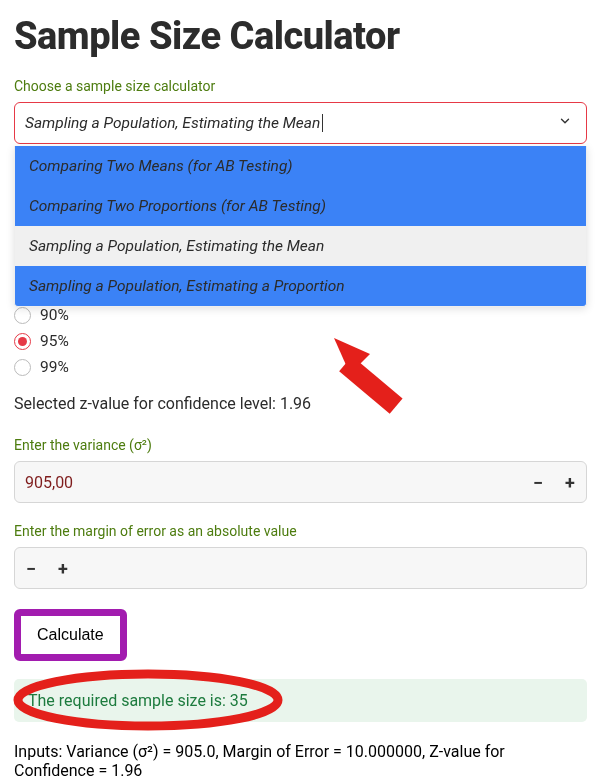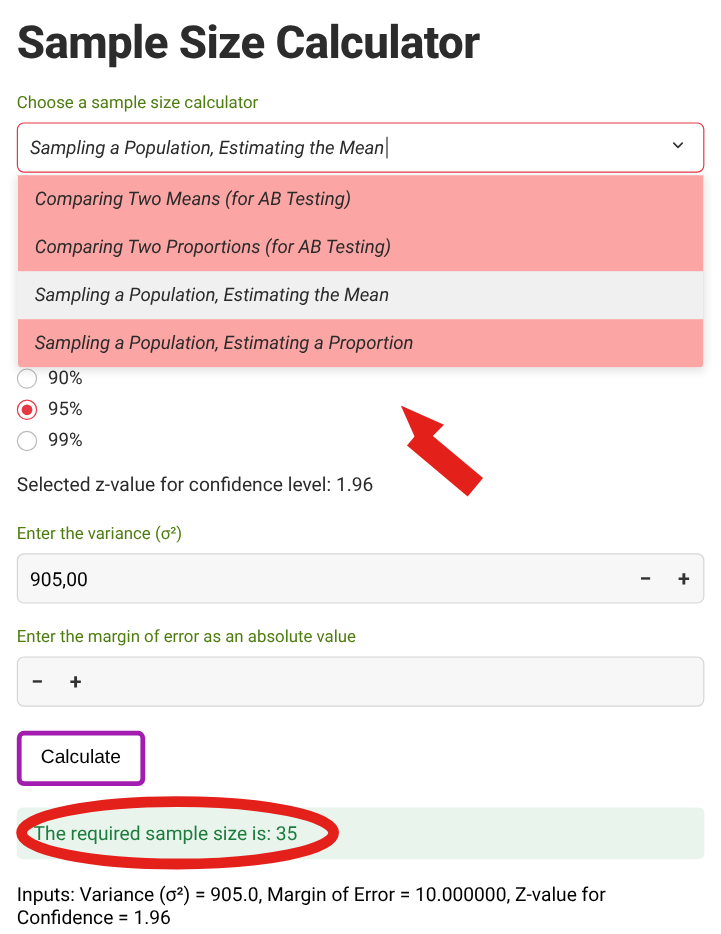--- a/index.html
+++ b/index.html
@@ -51,21 +51,21 @@
     position: absolute;
     right: 14px;
     top: 50%;
     transform: translateY(-50%);
   }
   .dropdown {
     position: absolute;
     left: 0;
     right: 0;
     top: 44px;
-    background: #fca5a5;
+    background: #3b82f6;
     border-radius: 0 0 4px 4px;
     box-shadow: 0 2px 8px rgba(0,0,0,0.12);
     z-index: 10;
     border: 1px solid #eee;
     border-top: none;
     overflow: hidden;
   }
   .dropdown-item {
     padding: 11px 14px;
     font-size: 15.5px;
@@ -117,35 +117,35 @@
     height: 42px;
     margin-bottom: 20px;
     overflow: hidden;
   }
   .num-input-val {
     flex: 1;
     display: flex;
     align-items: center;
     padding-left: 10px;
     font-size: 16px;
-    color: #000000;
+    color: #7f1d1d;
   }
   .stepbtn {
     width: 32px;
     display: flex;
     align-items: center;
     justify-content: center;
     font-size: 18px;
     font-weight: 700;
     color: #333;
     cursor: pointer;
     user-select: none;
   }
   .calc-btn {
-    border: 4px solid #a21caf;
+    border: 7px solid #a21caf;
     background: #fff;
     border-radius: 6px;
     padding: 10px 16px;
     font-size: 16px;
     cursor: pointer;
     margin-bottom: 18px;
   }
   .result-wrap {
     position: relative;
     margin-bottom: 20px;

